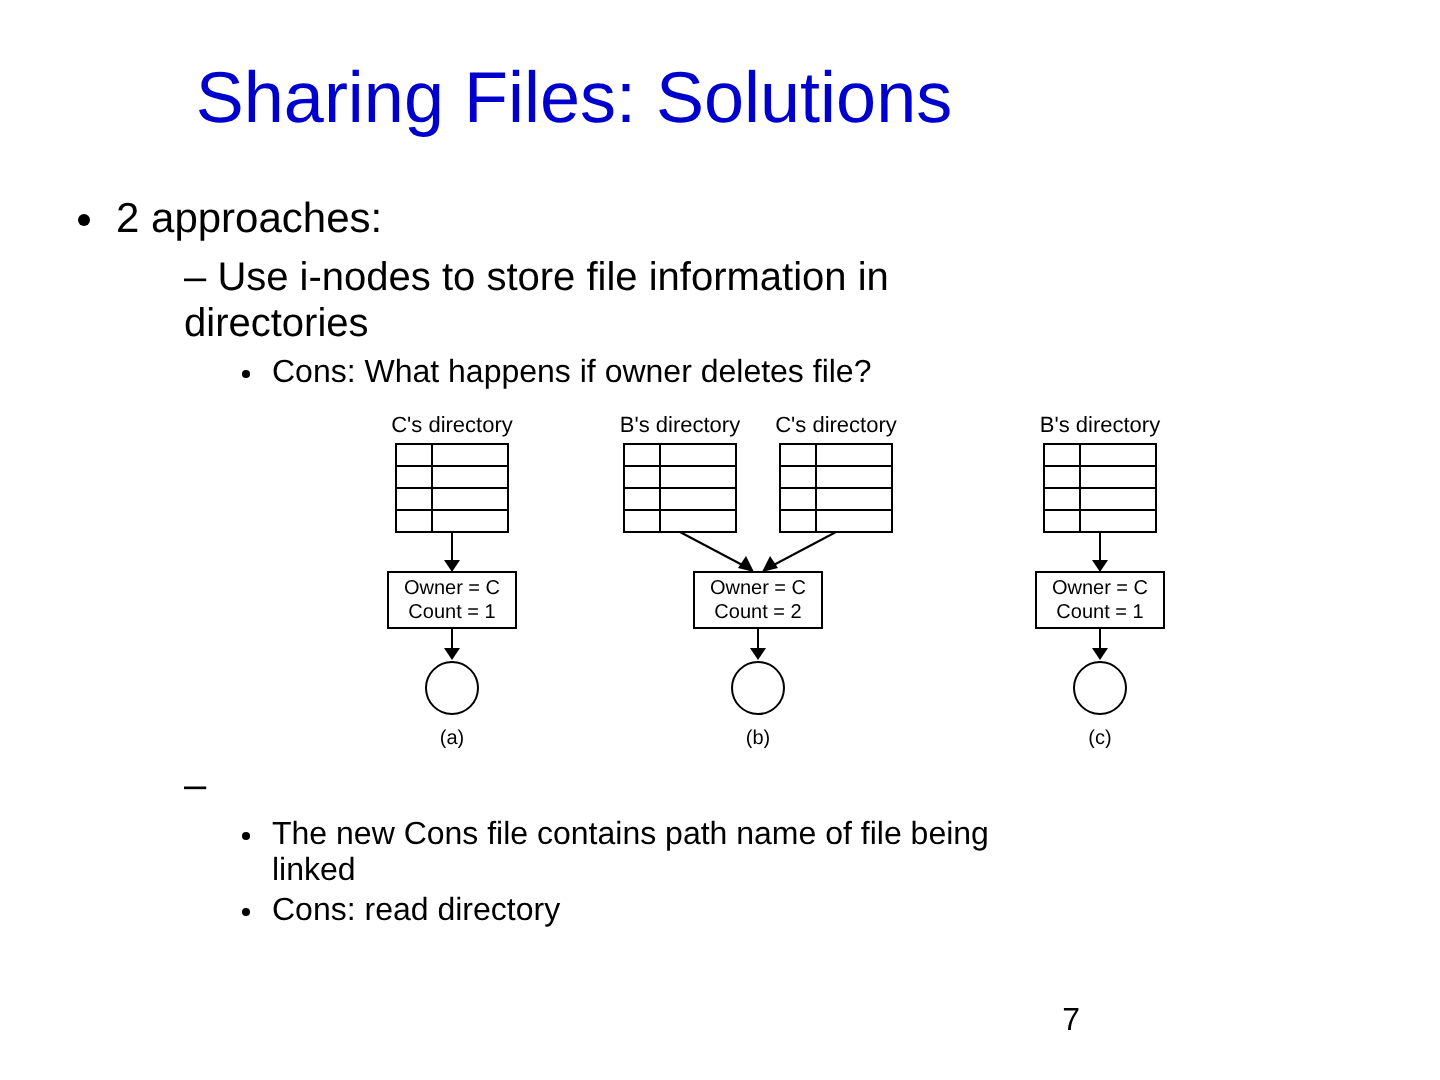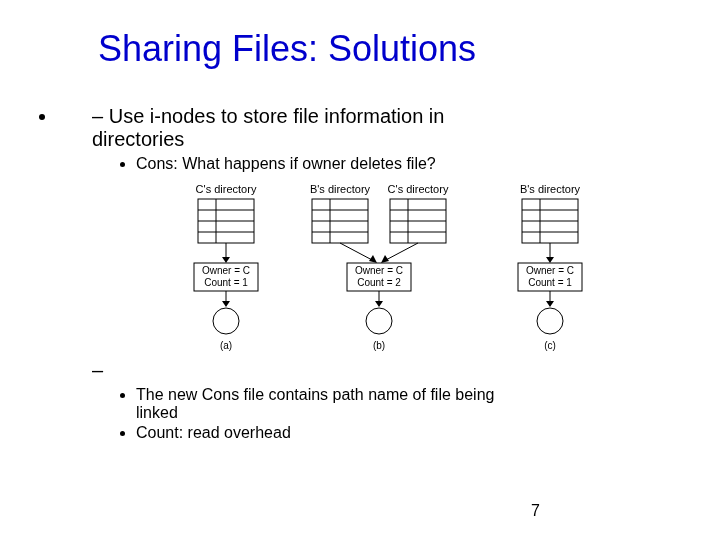--- a/index.html
+++ b/index.html
@@ -20,20 +20,21 @@
   .pagenum{position:absolute;right:34px;bottom:20px;font-size:16px}
 </style>
 </head>
 <body>
 
 <div class="slide">
   <div class="title">Sharing Files: Solutions</div>
   <div class="body">
     <ul class="lvl1">
       <li>
+        <span>2 approaches:</span>
         <ul class="lvl2">
           <li>
             <span>Use i-nodes to store file information in directories</span>
             <ul class="lvl3">
               <li>Cons: What happens if owner deletes file?</li>
             </ul>
 
             <div class="figure">
               <svg class="fig-svg" width="440" height="170" viewBox="0 0 440 170">
 
@@ -107,21 +108,21 @@
                   <circle cx="362" cy="140" r="13" fill="#fff" stroke="#000"></circle>
                   <text x="362" y="168" class="fig-sub" text-anchor="middle">(c)</text>
                 </g>
               </svg>
             </div>
           </li>
 
           <li>
             <ul class="lvl3">
               <li>The new Cons file contains path name of file being linked</li>
-              <li>Count: read overhead</li>
+              <li>Cons: read directory</li>
             </ul>
           </li>
         </ul>
       </li>
     </ul>
   </div>
   <div class="pagenum">7</div>
 </div>
 
 </body></html>

